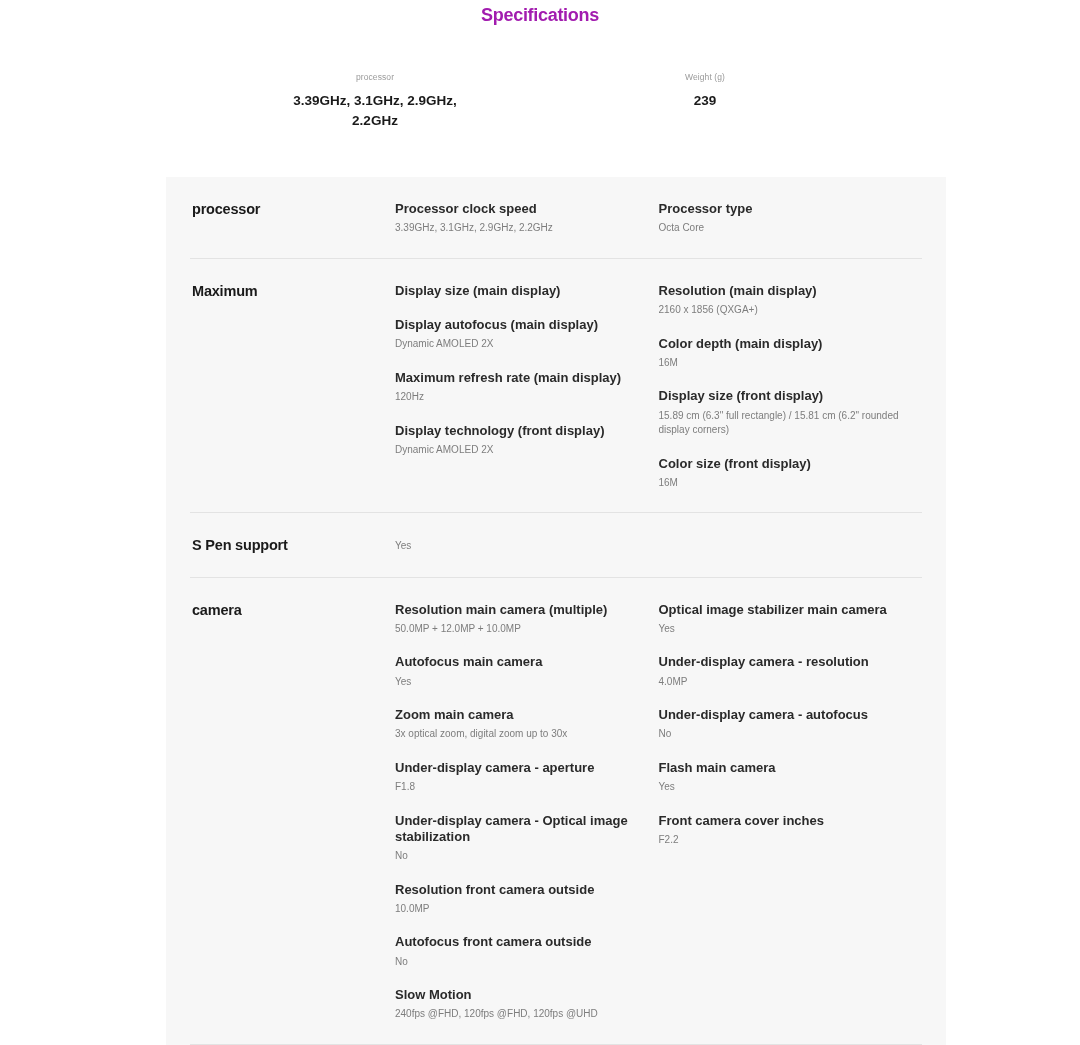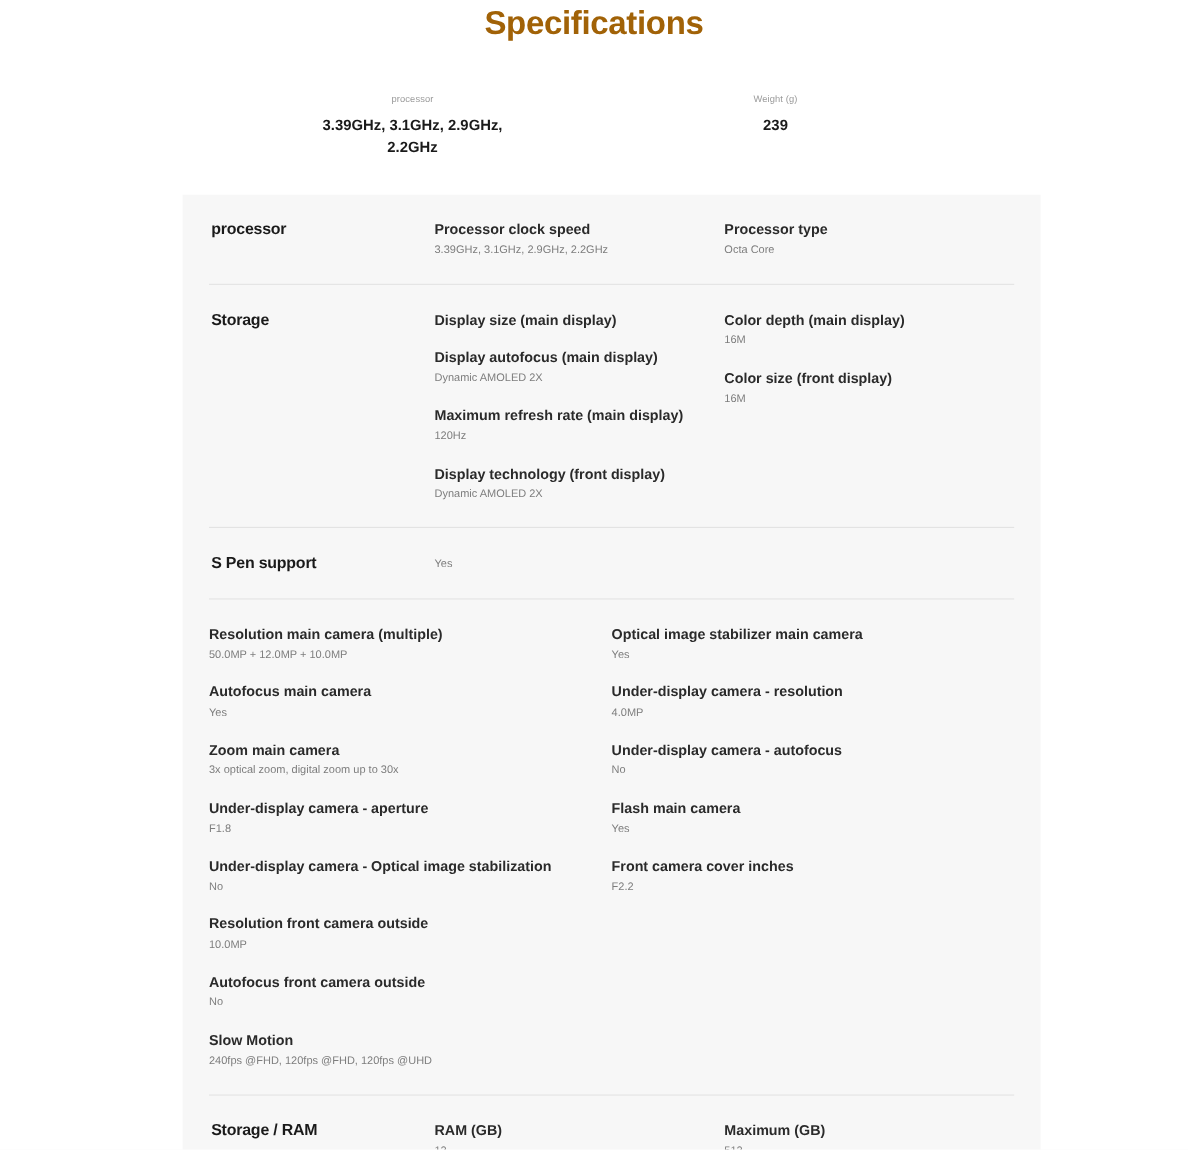--- a/index.html
+++ b/index.html
@@ -12,24 +12,24 @@
   }
   body {
     width: 1080px;
     min-height: 1045px;
     position: relative;
     overflow: hidden;
   }
 
   .page-title {
     text-align: center;
-    font-size: 30px;
+    font-size: 18px;
     font-weight: 700;
     letter-spacing: -0.3px;
-    color: #a16207;
+    color: #a21caf;
     padding-top: 5px;
     margin: 0;
   }
 
   
   .highlights {
     display: flex;
     justify-content: center;
     margin-top: 46px;
     gap: 0;
@@ -142,64 +142,73 @@
       <div class="spec-col">
         <div class="spec-item">
           <div class="spec-label">Processor type</div>
           <div class="spec-value">Octa Core</div>
         </div>
       </div>
     </div>
   </div>
 
   <div class="spec-section">
-    <div class="section-title">Storage</div>
+    <div class="section-title">Maximum</div>
     <div class="section-body">
       <div class="spec-col">
         <div class="spec-item">
           <div class="spec-label">Display size (main display)</div>
         </div>
         <div class="spec-item">
           <div class="spec-label">Display autofocus (main display)</div>
           <div class="spec-value">Dynamic AMOLED 2X</div>
         </div>
         <div class="spec-item">
           <div class="spec-label">Maximum refresh rate (main display)</div>
           <div class="spec-value">120Hz</div>
         </div>
         <div class="spec-item">
           <div class="spec-label">Display technology (front display)</div>
           <div class="spec-value">Dynamic AMOLED 2X</div>
         </div>
       </div>
       <div class="spec-col">
         <div class="spec-item">
+          <div class="spec-label">Resolution (main display)</div>
+          <div class="spec-value">2160 x 1856 (QXGA+)</div>
+        </div>
+        <div class="spec-item">
           <div class="spec-label">Color depth (main display)</div>
           <div class="spec-value">16M</div>
         </div>
         <div class="spec-item">
+          <div class="spec-label">Display size (front display)</div>
+          <div class="spec-value">15.89 cm (6.3" full rectangle) / 15.81 cm (6.2" rounded display corners)</div>
+        </div>
+        <div class="spec-item">
           <div class="spec-label">Color size (front display)</div>
           <div class="spec-value">16M</div>
         </div>
       </div>
     </div>
   </div>
 
   <div class="spec-section single">
     <div class="section-title">S Pen support</div>
     <div class="section-body">
       <div class="spec-col">
         <div class="spec-item">
           <div class="spec-value">Yes</div>
         </div>
       </div>
     </div>
   </div>
 
   <div class="spec-section">
+    <div class="section-title">camera</div>
     <div class="section-body">
       <div class="spec-col">
         <div class="spec-item">
           <div class="spec-label">Resolution main camera (multiple)</div>
           <div class="spec-value">50.0MP + 12.0MP + 10.0MP</div>
         </div>
         <div class="spec-item">
           <div class="spec-label">Autofocus main camera</div>
           <div class="spec-value">Yes</div>
         </div>

